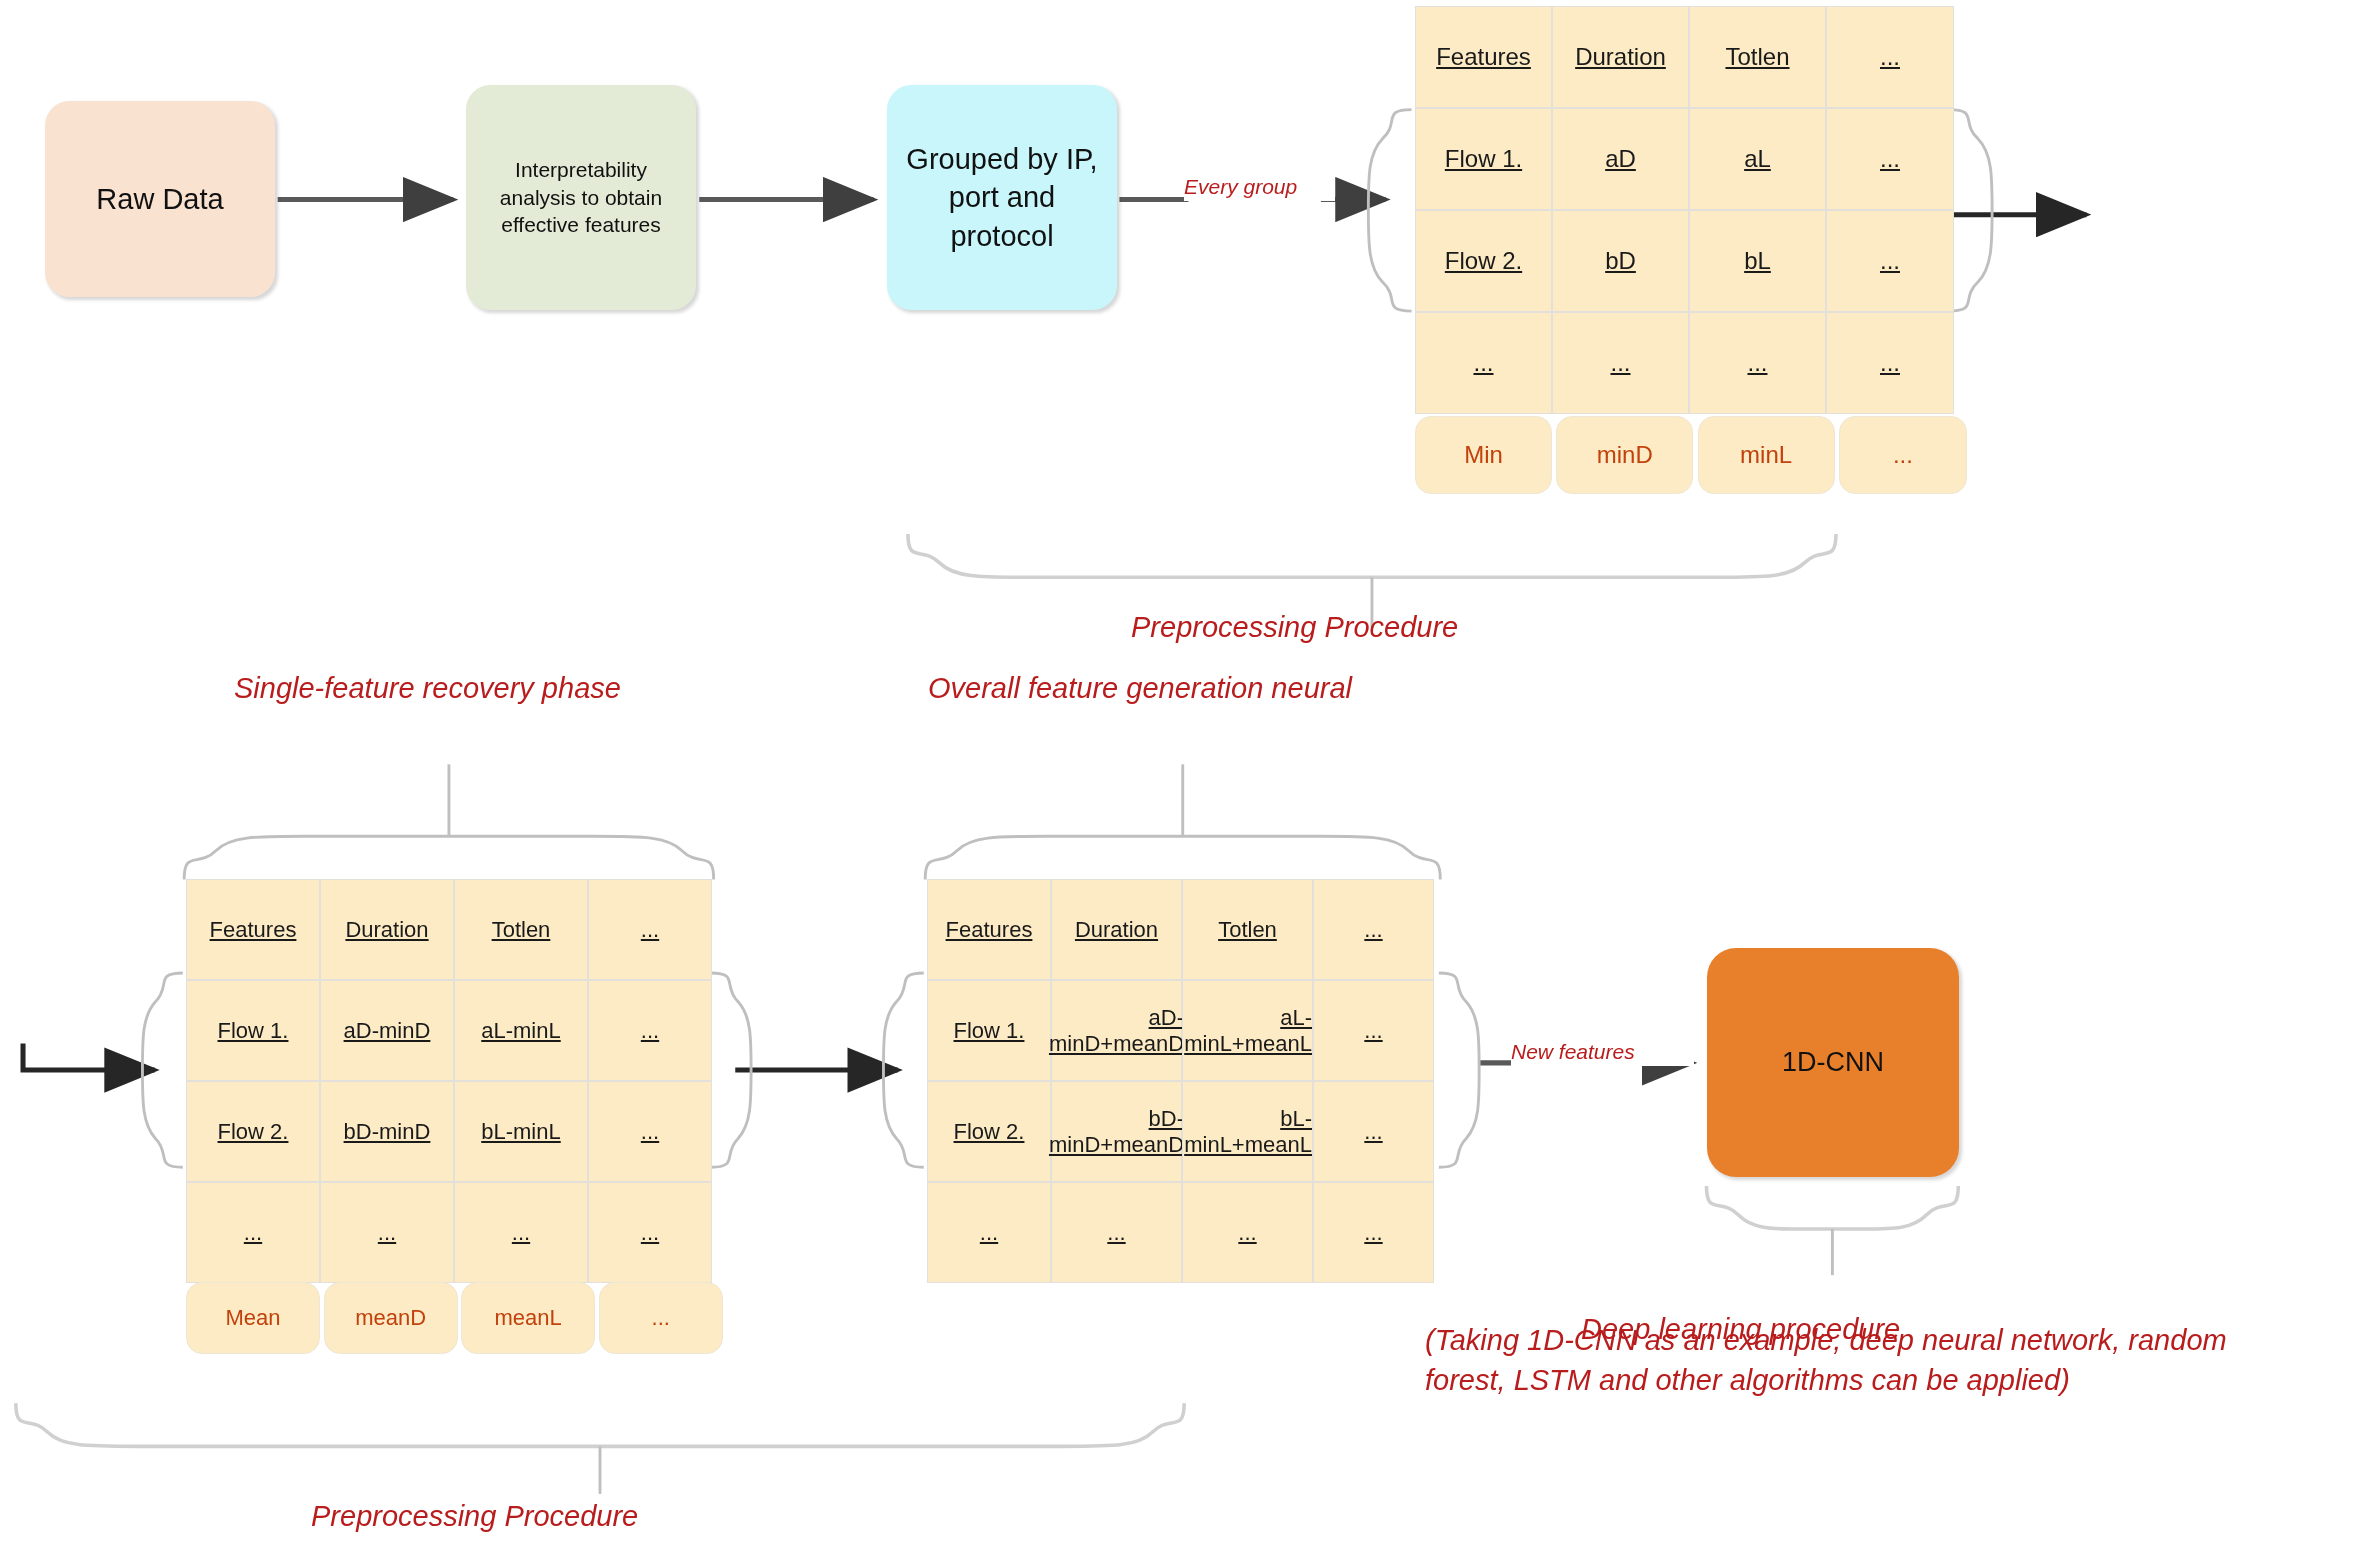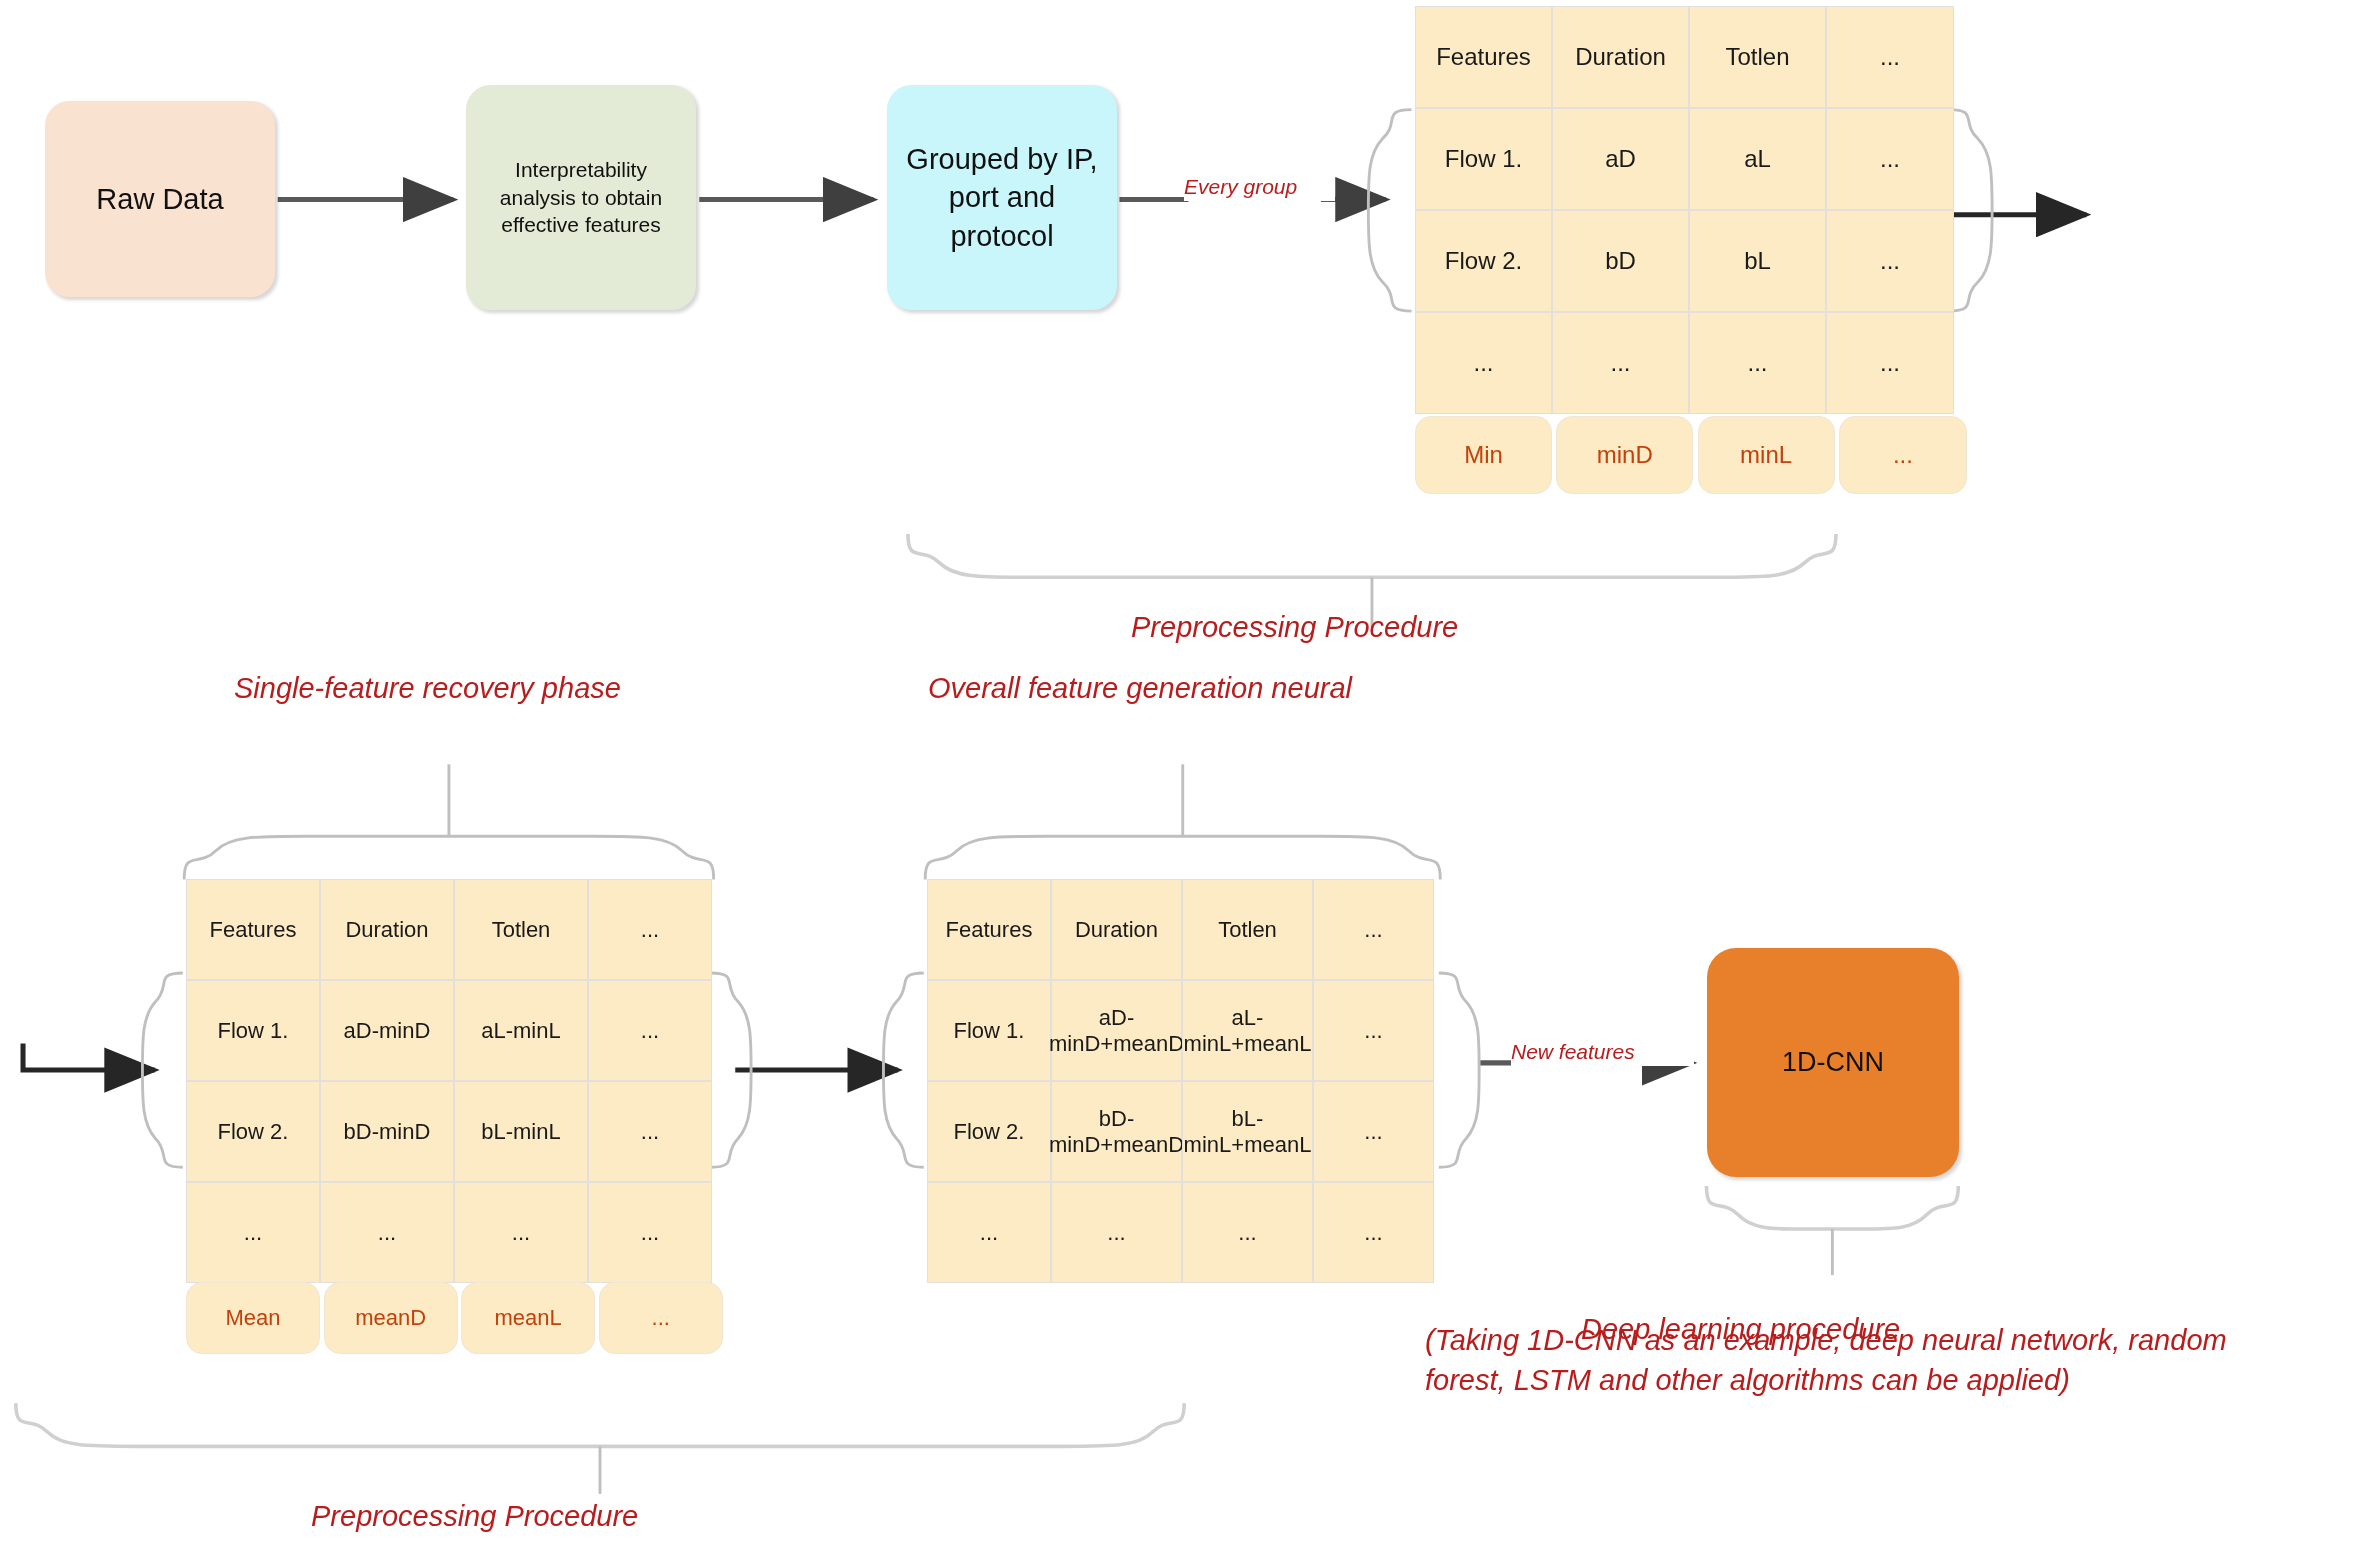--- a/index.html
+++ b/index.html
@@ -29,24 +29,25 @@
   #box-interp   {left:466px; top:85px; width:230px; height:225px; background:#E3EBD6; font-size:21px;}
   #box-grouped  {left:887px;top:85px; width:230px; height:225px; background:#C8F6FB; font-size:29px;}
   #box-cnn      {left:1707px;top:948px;width:252px; height:229px; background:#E8802B; font-size:27px; border-radius:29px;text-align:right;}
 
   
   .tbl{position:absolute;display:grid;}
   .cell{
     background:#FCEBC4;
     border:0.7px solid #E3E0DC;
     display:flex;align-items:center;justify-content:center;
-    text-align:center;
+    text-align:right;
     box-sizing:border-box;
     line-height:1.18;
     color:#1a1a1a;
+    text-decoration:underline;
   }
   .cell.multiline{font-size:22px;}
   .sumrow{position:absolute;display:grid;}
   .sumcell{
     background:#FCEBC4;
     border:0.7px solid #EFE7D5;
     border-radius:16px;
     display:flex;align-items:center;justify-content:center;
     text-align:center;
     box-sizing:border-box;

